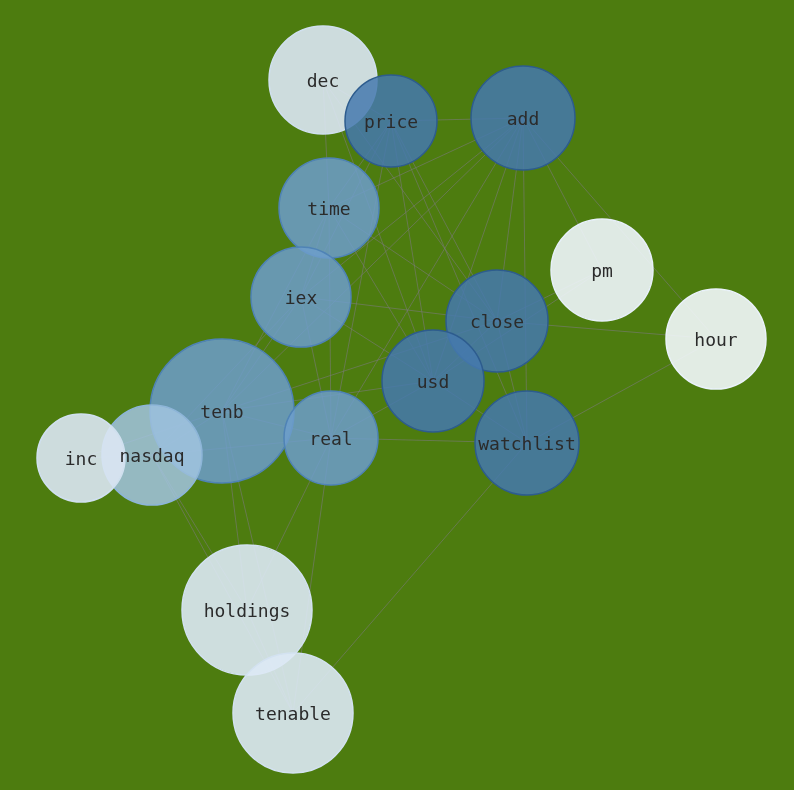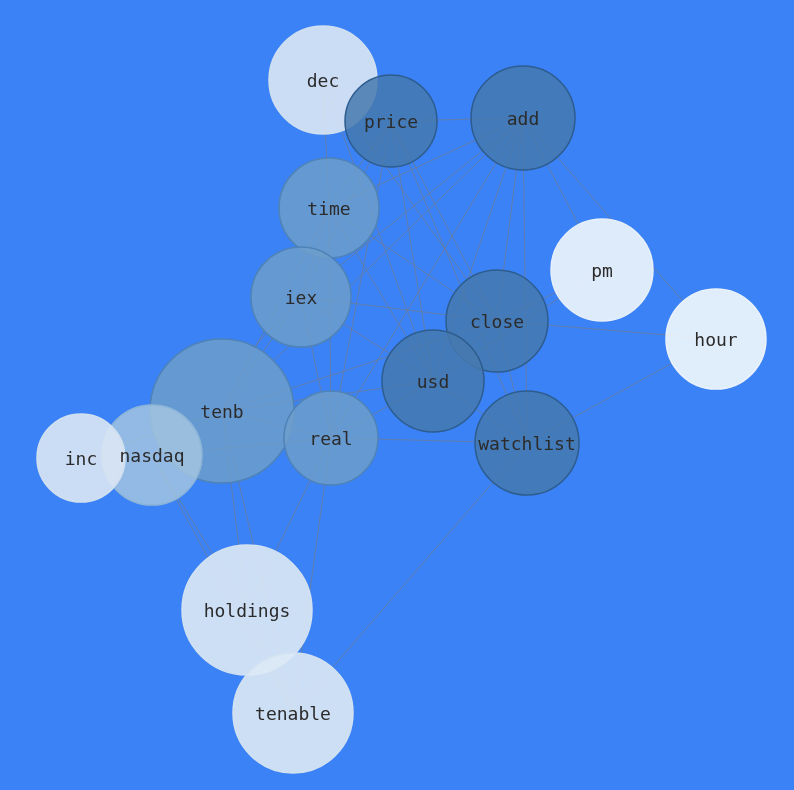--- a/index.html
+++ b/index.html
@@ -4,21 +4,21 @@
 <style>
   html, body {
     margin: 0;
     padding: 0;
     background: #ffffff;
   }
   .figure {
     position: relative;
     width: 794px;
     height: 790px;
-    background: #3b82f6;
+    background: #4d7c0f;
     overflow: hidden;
   }
   svg {
     display: block;
   }
   .node-label {
     font-family: "DejaVu Sans Mono", "Liberation Mono", monospace;
     fill: #2b2b2b;
     pointer-events: none;
   }

